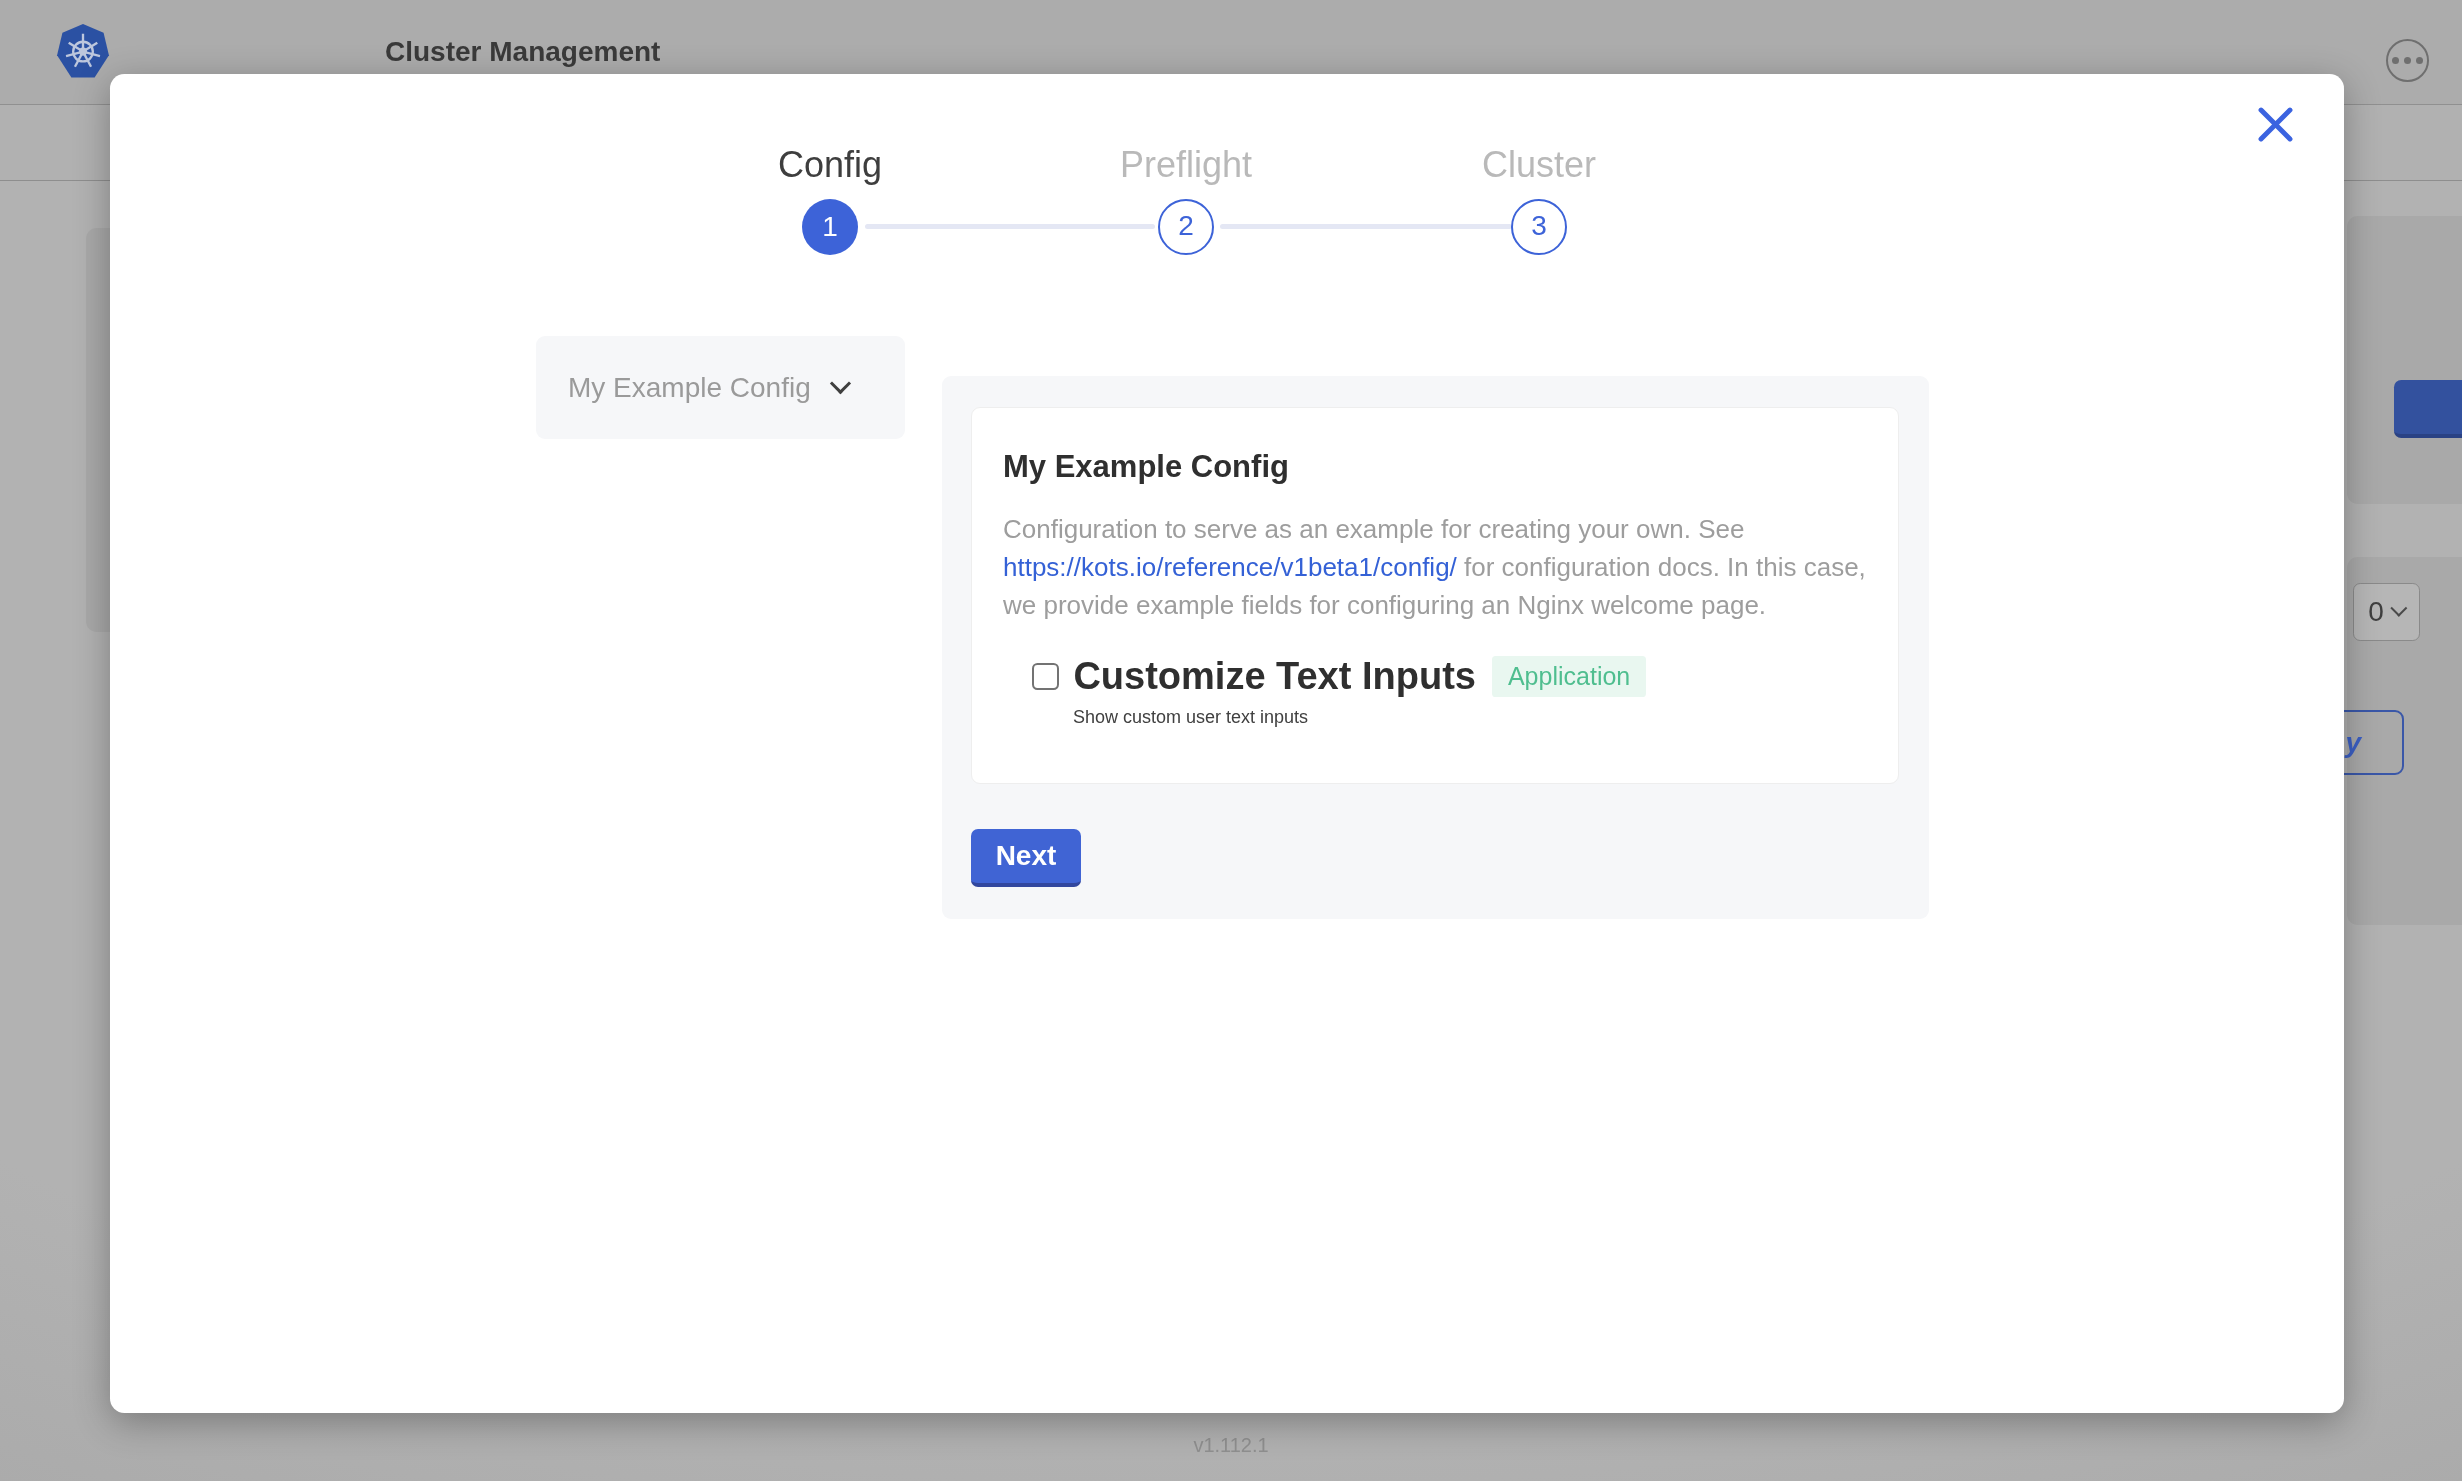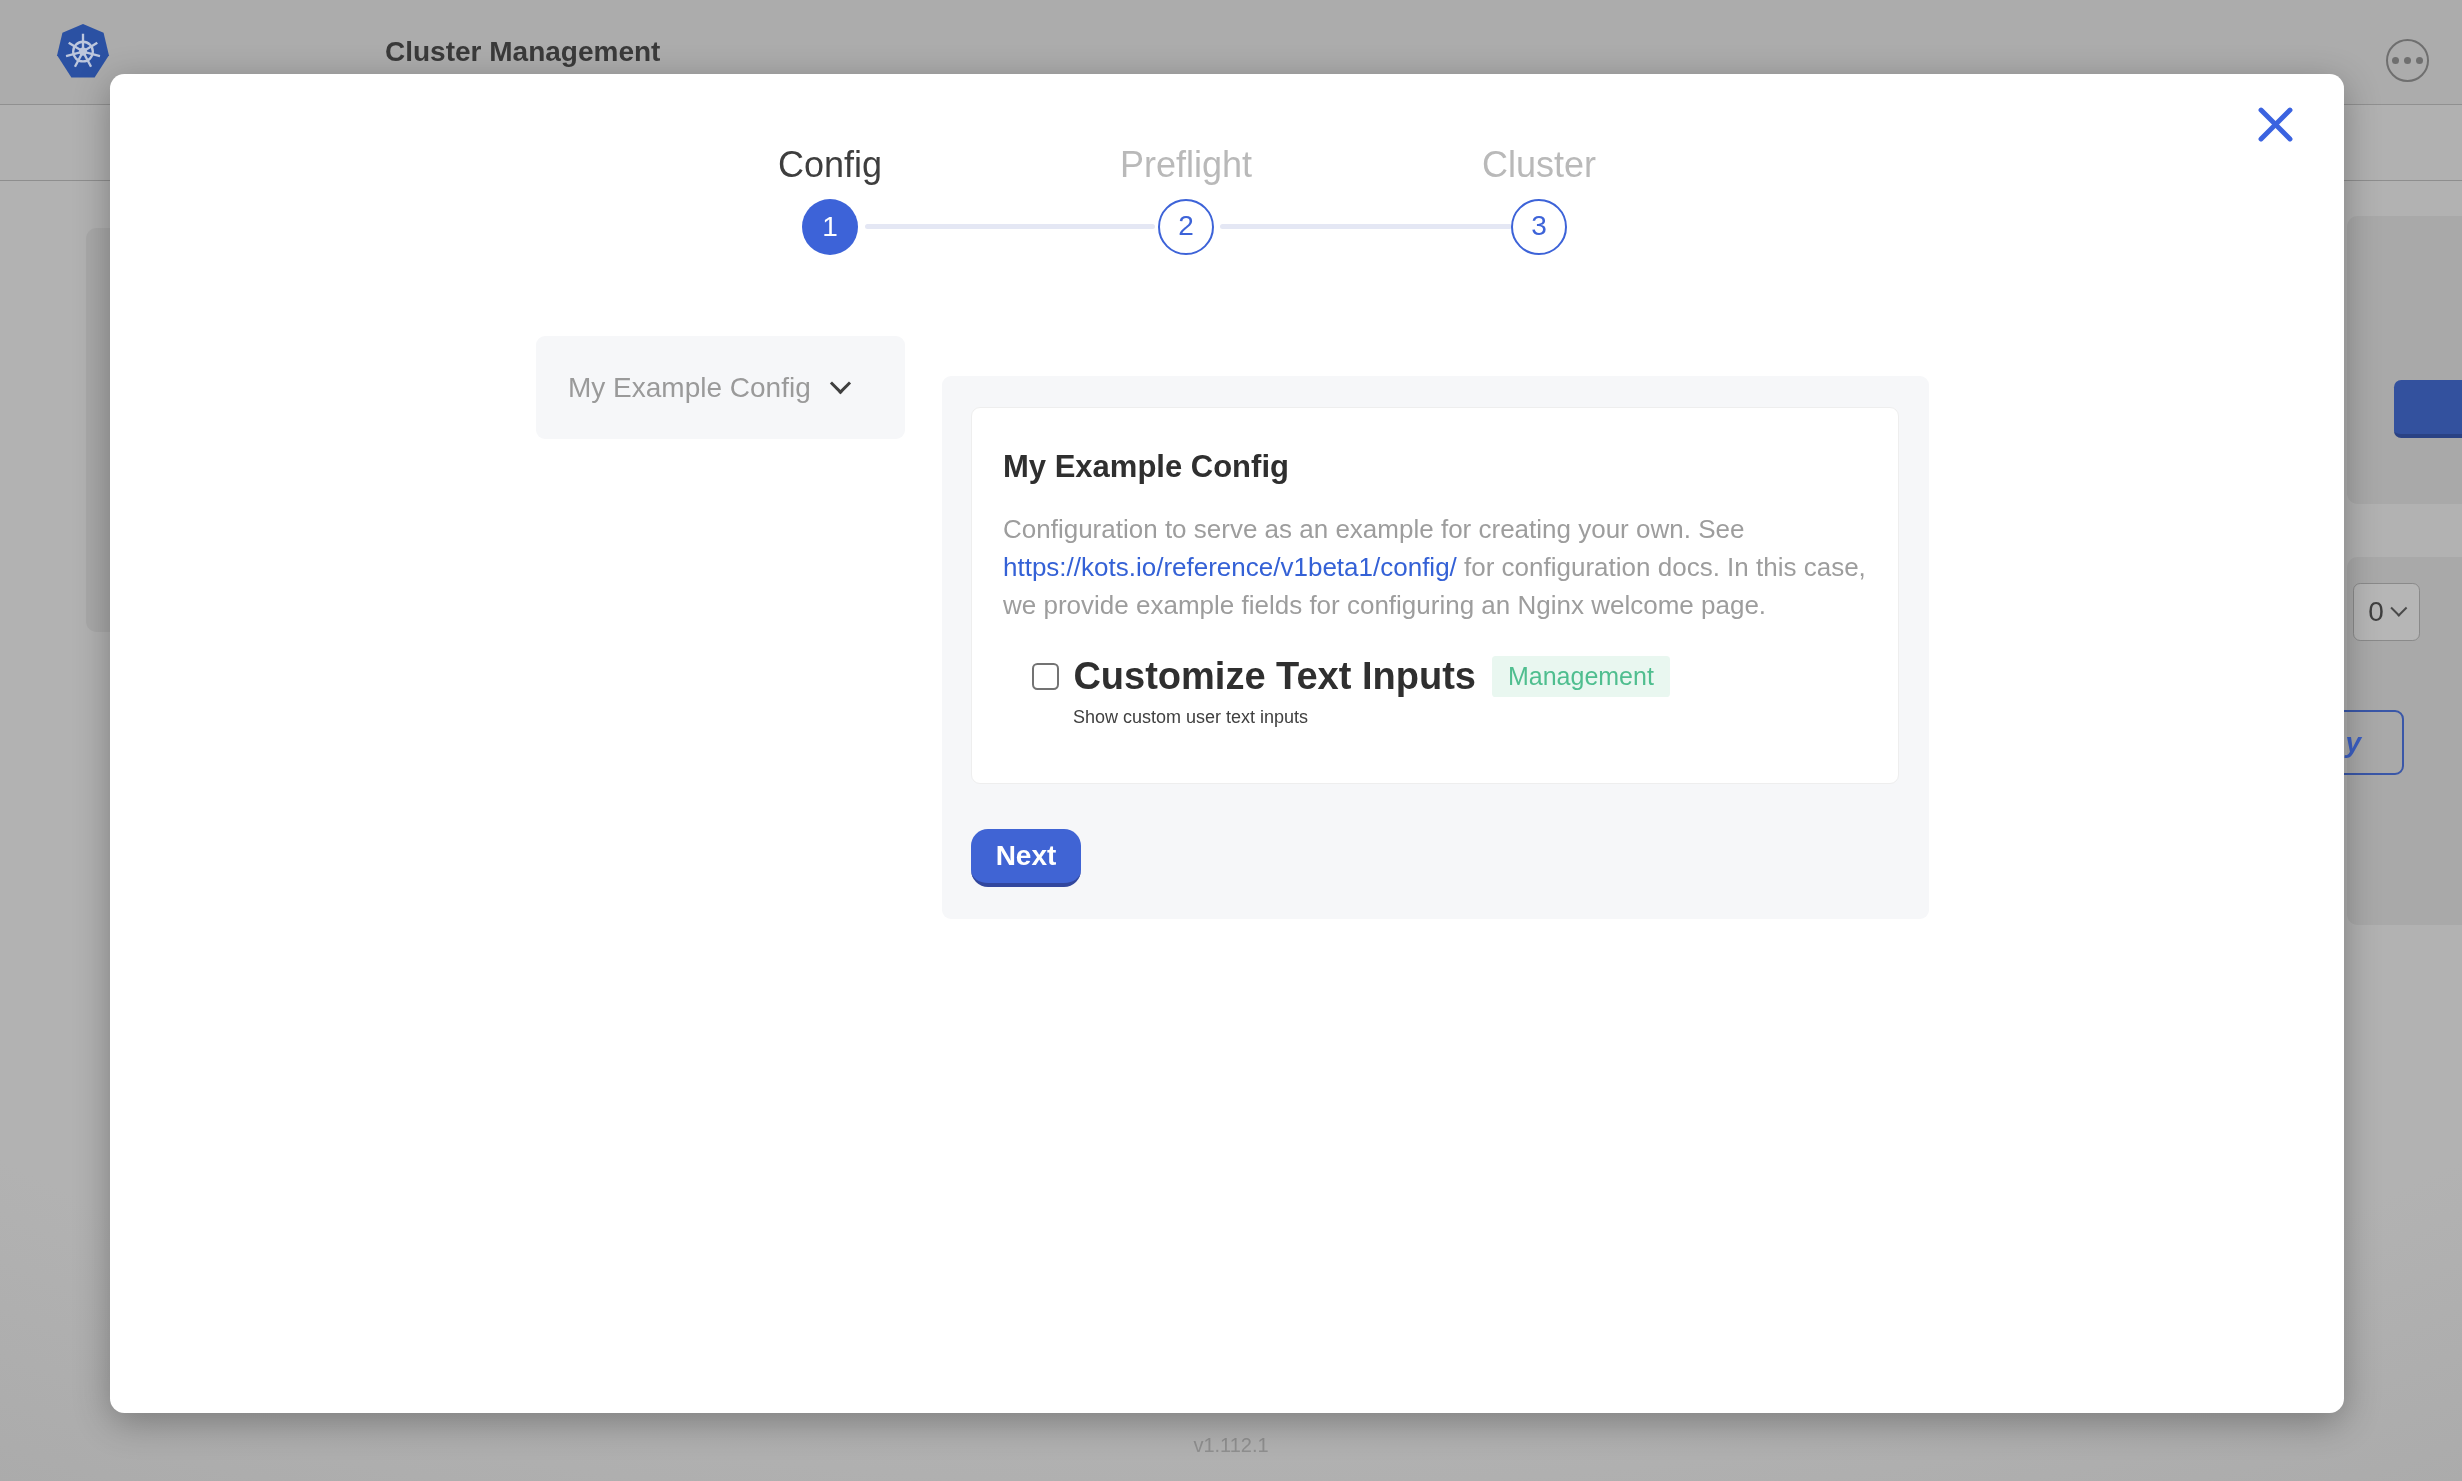--- a/index.html
+++ b/index.html
@@ -50,21 +50,21 @@
   .config-panel { position:absolute; left:832px; top:302px; width:987px; height:543px; background:#f6f7f9; border-radius:9px; }
   .config-card { position:absolute; left:29px; top:31px; width:928px; height:377px; background:#ffffff; border-radius:9px; border:0.9px solid #eeeeee; padding:41px 31px; }
   .config-title { font-size:31px; font-weight:bold; color:#2f2f2f; }
   .config-desc { margin-top:25px; font-size:26px; line-height:38px; color:#9d9d9d; }
   .config-desc a { color:#3461d6; text-decoration:none; cursor:pointer; }
   .option-row { margin-top:31px; display:flex; align-items:center; }
   .checkbox { width:27px; height:27px; border:2.7px solid #737373; border-radius:5.4px; margin-left:29px; background:#fff; cursor:pointer; flex:0 0 auto; }
   .option-label { margin-left:14.4px; font-size:38px; font-weight:bold; color:#2f2f2f; }
   .badge { margin-left:16px; font-size:25px; color:#4fbe8f; background:#e9f7f0; border-radius:3.6px; padding:6.3px 16px; }
   .option-help { margin-top:9px; margin-left:70px; font-size:18px; color:#404040; }
-  .next-btn { position:absolute; left:29px; top:453px; width:110px; height:58px; background:#4064d4; border:none; border-bottom:4.5px solid #32479e; border-radius:17px; color:#ffffff; font-size:28px; font-weight:bold; font-family:"Liberation Sans",sans-serif; cursor:pointer; }
+  .next-btn { position:absolute; left:29px; top:453px; width:110px; height:58px; background:#4064d4; border:none; border-bottom:4.5px solid #32479e; border-radius:7px; color:#ffffff; font-size:28px; font-weight:bold; font-family:"Liberation Sans",sans-serif; cursor:pointer; }
 </style>
 </head>
 <body>
 
 <div class="nav">
   <svg class="logo" viewBox="0 0 64 66">
     <polygon points="32,1 55,11 61,36 45,61 19,61 3,36 9,11" fill="#2b51a3"></polygon>
     <g stroke="#bdc7dd" stroke-width="2.6" fill="none">
       <circle cx="32" cy="32" r="11"></circle>
       <line x1="32" y1="32" x2="32" y2="12"></line>
@@ -125,21 +125,21 @@
     <div class="config-card">
       <div class="config-title">My Example Config</div>
       <div class="config-desc">
         <div>Configuration to serve as an example for creating your own. See</div>
         <div><a>https://kots.io/reference/v1beta1/config/</a><span> for configuration docs. In this case,</span></div>
         <div>we provide example fields for configuring an Nginx welcome page.</div>
       </div>
       <div class="option-row">
         <span class="checkbox"></span>
         <span class="option-label">Customize Text Inputs</span>
-        <span class="badge">Management</span>
+        <span class="badge">Application</span>
       </div>
       <div class="option-help">Show custom user text inputs</div>
     </div>
     <button class="next-btn">Next</button>
   </div>
 
 </div>
 
 
 </body></html>

